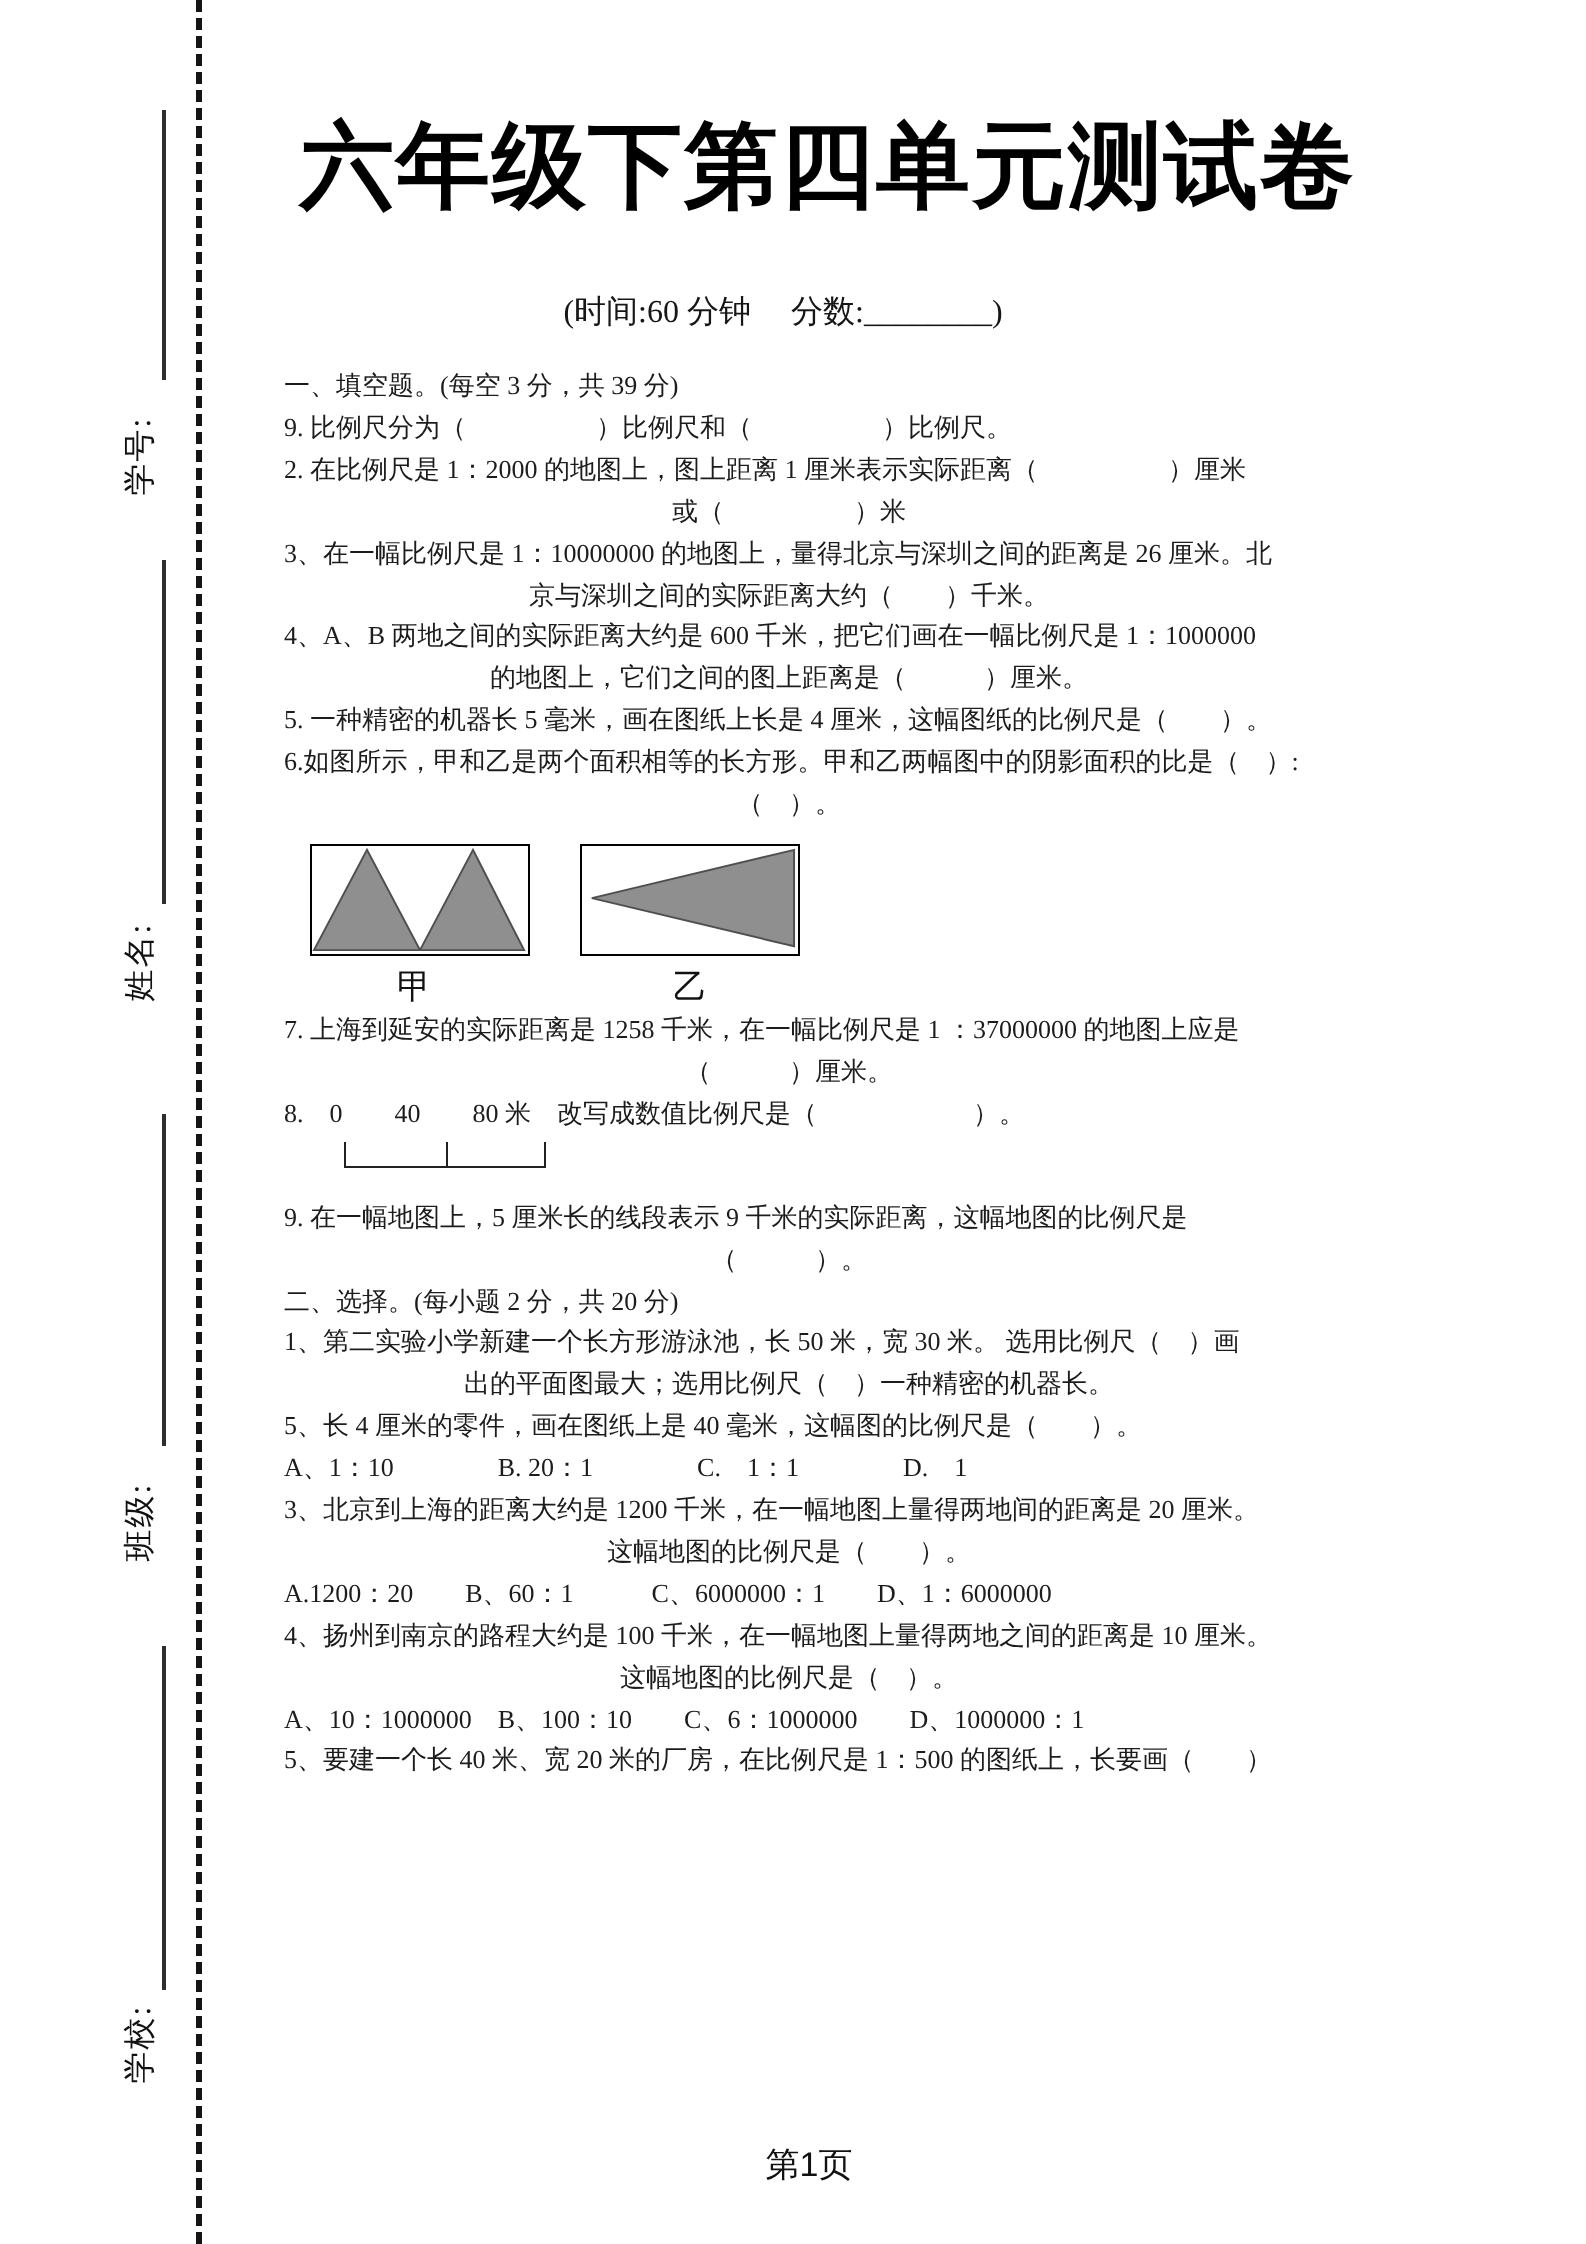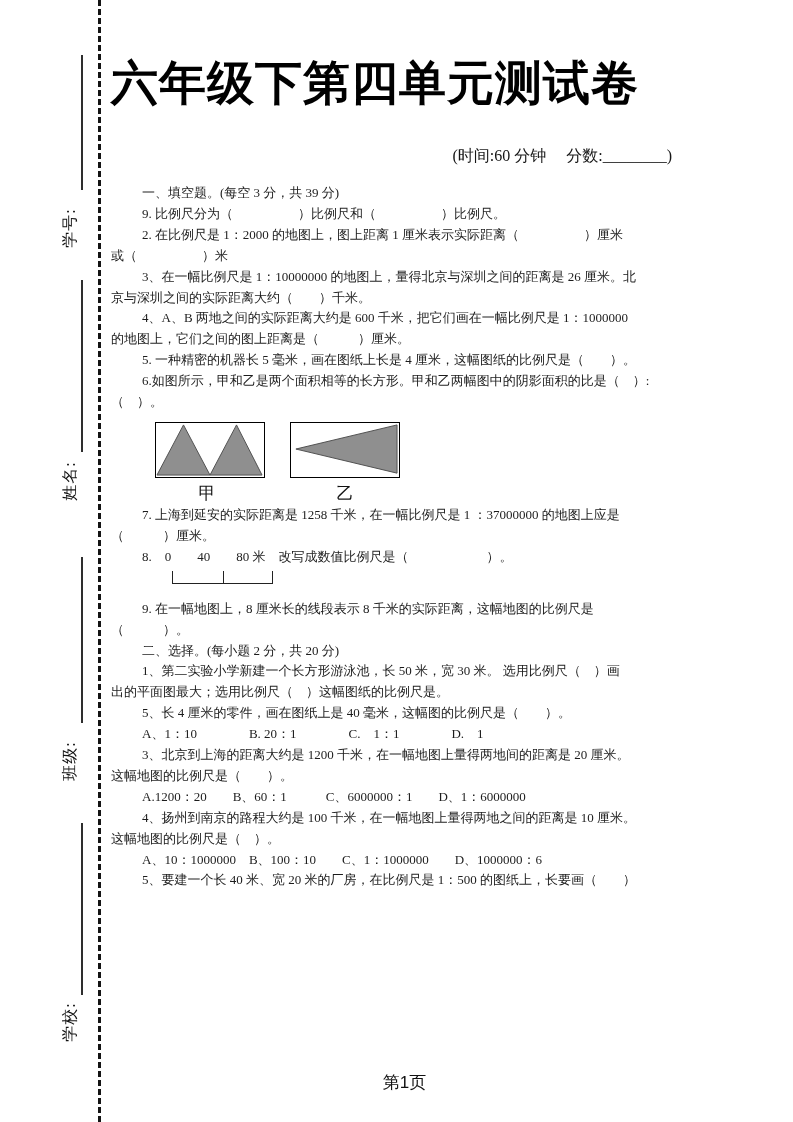--- a/index.html
+++ b/index.html
@@ -27,37 +27,37 @@
     position:absolute;left:30px;width:80px;height:20px;
     transform:rotate(-90deg);
     text-align:center;font-size:16px;letter-spacing:1px;color:#111;
   }
   .ml1{top:218px;} .ml2{top:471px;} .ml3{top:751px;} .ml4{top:1012px;}
 
   
   .content{position:absolute;left:111px;top:0;width:567px;}
   .title{
     position:absolute;left:0;top:52px;width:567px;margin:0;
-    text-align:left;
+    text-align:right;
     font-family:"Liberation Sans","DejaVu Sans",sans-serif;
     font-size:47px;font-weight:bold;color:#000;letter-spacing:1px;
     white-space:nowrap;
   }
   .info{
     position:absolute;left:0;top:146px;width:561px;
-    text-align:right;font-size:16px;color:#161616;
+    text-align:center;font-size:16px;color:#161616;
     white-space:pre;
   }
   .lines{position:absolute;left:0;top:183px;width:567px;}
   .line{
     font-size:13px;line-height:20.9px;
     white-space:pre-wrap;color:#1c1c1c;
   }
   .sec,.para,.opt{text-indent:31px;}
-  .cont{text-indent:0;}
+  .cont{text-indent:0;text-align:center;}
   .gap-fig{height:92px;}
   .gap-ruler{height:31px;}
 
   
   .fig-rect{
     position:absolute;top:422px;width:110px;height:56px;
     border:1.6px solid #000;background:#fff;box-sizing:border-box;
   }
   .fig-jia{left:155px;}
   .fig-yi{left:290px;}
@@ -118,33 +118,33 @@
         <div class="line para">4、A、B 两地之间的实际距离大约是 600 千米，把它们画在一幅比例尺是 1：1000000</div>
         <div class="line cont">的地图上，它们之间的图上距离是（　　　）厘米。</div>
         <div class="line para">5. 一种精密的机器长 5 毫米，画在图纸上长是 4 厘米，这幅图纸的比例尺是（　　）。</div>
         <div class="line para">6.如图所示，甲和乙是两个面积相等的长方形。甲和乙两幅图中的阴影面积的比是（　）:</div>
         <div class="line cont">（　）。</div>
         <div class="line gap-fig"></div>
         <div class="line para">7. 上海到延安的实际距离是 1258 千米，在一幅比例尺是 1 ：37000000 的地图上应是</div>
         <div class="line cont">（　　　）厘米。</div>
         <div class="line para">8.　0　　40　　80 米　改写成数值比例尺是（　　　　　　）。</div>
         <div class="line gap-ruler"></div>
-        <div class="line para">9. 在一幅地图上，8 厘米长的线段表示 8 千米的实际距离，这幅地图的比例尺是</div>
+        <div class="line para">9. 在一幅地图上，5 厘米长的线段表示 9 千米的实际距离，这幅地图的比例尺是</div>
         <div class="line cont">（　　　）。</div>
         <div class="line sec">二、选择。(每小题 2 分，共 20 分)</div>
         <div class="line para">1、第二实验小学新建一个长方形游泳池，长 50 米，宽 30 米。 选用比例尺（　）画</div>
-        <div class="line cont">出的平面图最大；选用比例尺（　）这幅图纸的比例尺是。</div>
+        <div class="line cont">出的平面图最大；选用比例尺（　）一种精密的机器长。</div>
         <div class="line para">5、长 4 厘米的零件，画在图纸上是 40 毫米，这幅图的比例尺是（　　）。</div>
         <div class="line opt">A、1：10　　　　B. 20：1　　　　C.　1：1　　　　D.　1</div>
         <div class="line para">3、北京到上海的距离大约是 1200 千米，在一幅地图上量得两地间的距离是 20 厘米。</div>
         <div class="line cont">这幅地图的比例尺是（　　）。</div>
         <div class="line opt">A.1200：20　　B、60：1　　　C、6000000：1　　D、1：6000000</div>
         <div class="line para">4、扬州到南京的路程大约是 100 千米，在一幅地图上量得两地之间的距离是 10 厘米。</div>
         <div class="line cont">这幅地图的比例尺是（　）。</div>
-        <div class="line opt">A、10：1000000　B、100：10　　C、1：1000000　　D、1000000：6</div>
+        <div class="line opt">A、10：1000000　B、100：10　　C、6：1000000　　D、1000000：1</div>
         <div class="line para">5、要建一个长 40 米、宽 20 米的厂房，在比例尺是 1：500 的图纸上，长要画（　　）</div>
       </div>
   </div>
 
   <div class="fig-rect fig-jia">
     <svg viewBox="0 0 110 56" preserveAspectRatio="none">
       <polygon points="1,54 28,2 55,54" fill="#8f8f8f" stroke="#4f4f4f" stroke-width="1"></polygon>
       <polygon points="55,54 82,2 108,54" fill="#8f8f8f" stroke="#4f4f4f" stroke-width="1"></polygon>
     </svg>
   </div>

